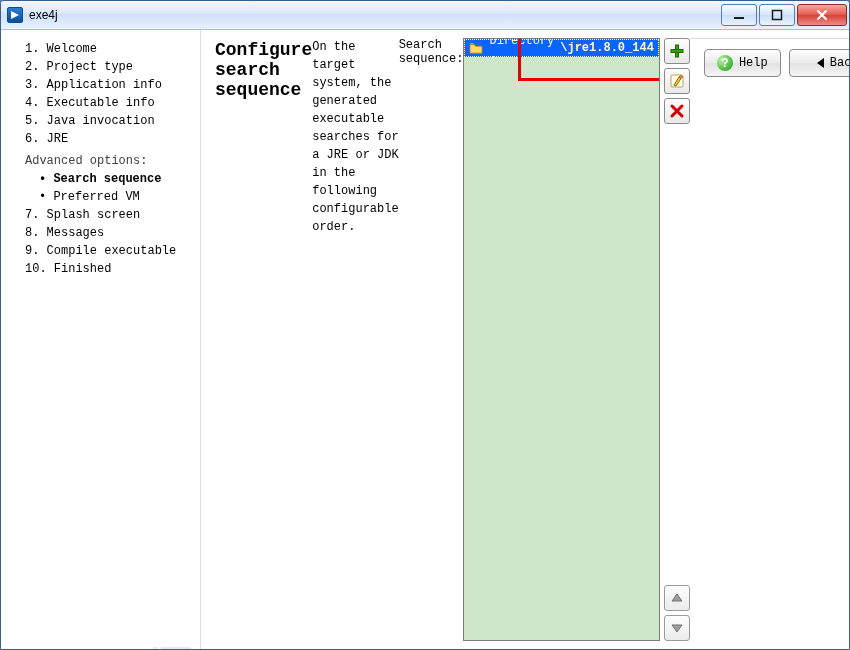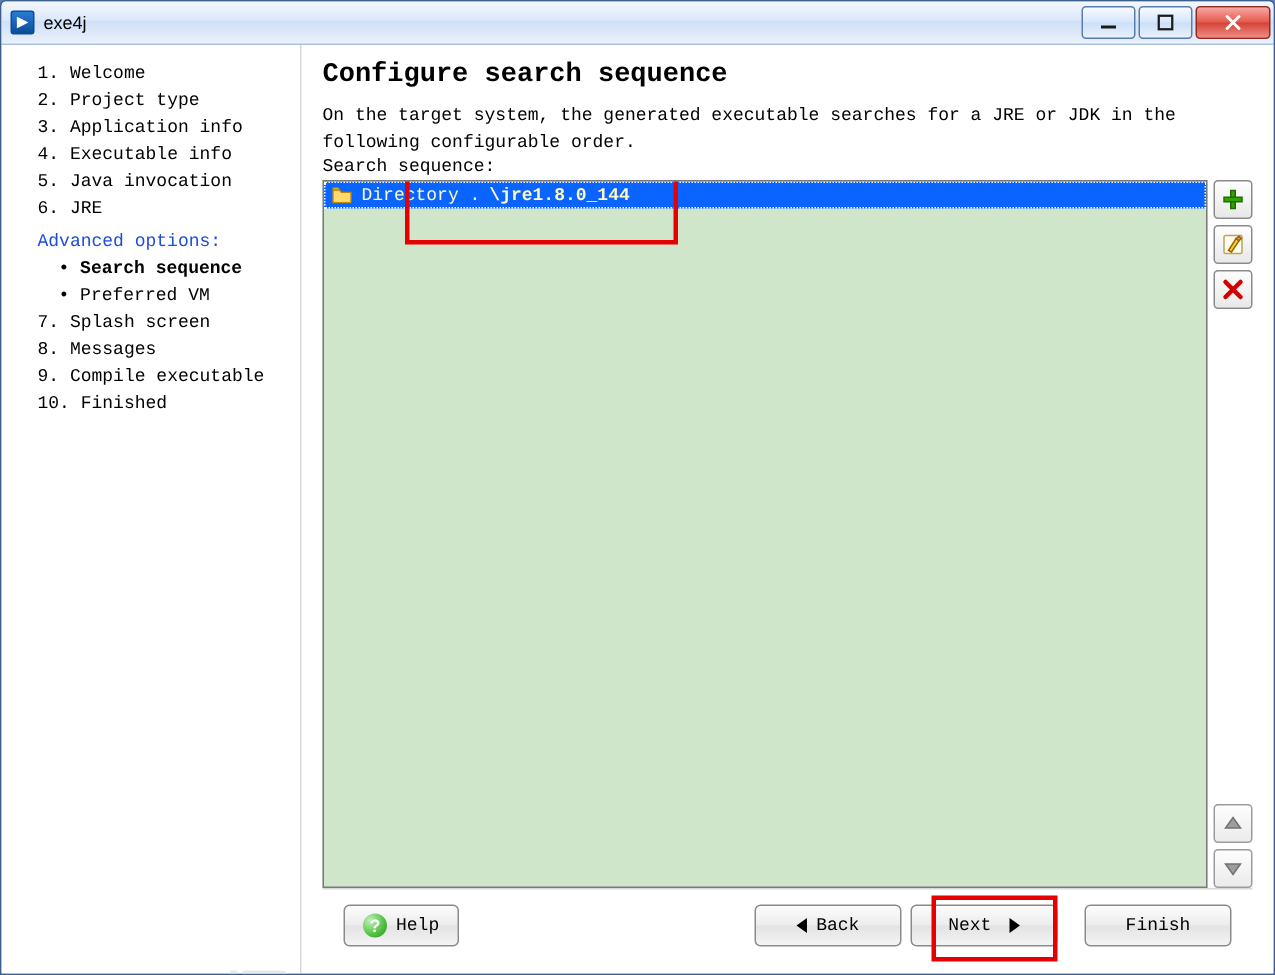--- a/index.html
+++ b/index.html
@@ -14,27 +14,27 @@
   .winbtns { display:flex; gap:0; }
   .winbtn { width:34px; height:20px; border:1px solid #5a7cae; border-radius:3px; margin-left:2px; display:flex; align-items:center; justify-content:center; color:#2b2b2b; cursor:pointer;
     background:linear-gradient(#f8fbff,#d7e6fb 48%,#cadff7 52%,#e9f2fd); }
   .winbtn.close { background:linear-gradient(#f7a7a2,#e55a50 48%,#d64338 52%,#ef8b84); color:#fff; border-color:#8e2a22; width:48px;}
   .winbtn svg { display:block; }
   
   .body { flex:1; display:flex; background:#fff; min-height:0; }
   .sidebar { width:200px; box-sizing:border-box; border-right:1px solid #d9d9d9; padding:10px 10px 0 24px; position:relative; font-family: "Courier New", monospace; }
   .step { padding:2px 0; white-space:nowrap; cursor:pointer; }
   .step .num { display:inline-block; }
-  .adv-label { color:#1d4ed8; padding:6px 0 2px 0; }
+  .adv-label { color:#404040; padding:6px 0 2px 0; }
   .sub { padding:2px 0 2px 14px; white-space:nowrap; cursor:pointer; }
   .sub::before { content:"• "; }
   .sub.current { font-weight:bold; }
   .watermark { position:absolute; right:6px; bottom:6px; font-size:42px; font-weight:bold; color:#e8e8e8; font-family:Arial, sans-serif; transform:rotate(-90deg); transform-origin:bottom right; letter-spacing:1px; pointer-events:none; }
 
-  .main { flex:1; display:flex; flex-direction:column; padding:8px 14px 8px 14px; font-family:"Courier New", monospace; min-width:0; }
+  .main { flex:1; display:flex; padding:8px 14px 8px 14px; font-family:"Courier New", monospace; min-width:0; }
   .main h1 { font-family:"Courier New", monospace; font-size:18px; font-weight:bold; margin:2px 0 8px 0; }
   .desc { line-height:1.5; margin-bottom:0; }
   .seq-label { margin-bottom:2px; }
   .seq-area { flex:1; display:flex; gap:4px; min-height:0; }
   .listbox { flex:1; background:#cfe6cb; border:1px solid #7a7a7a; box-sizing:border-box; overflow:hidden; position:relative; }
   .list-row { height:18px; display:flex; align-items:center; gap:6px; padding:0 4px; font-family:"Courier New", monospace; font-size:12px; }
   .list-row.selected { background:#0a64ff; color:#fef9c3; border:1px dotted #fff; box-sizing:border-box; }
   .folder-icon { width:14px; height:12px; flex:0 0 auto; }
   .row-text1 { }
   .row-text2 { font-weight:bold; }

